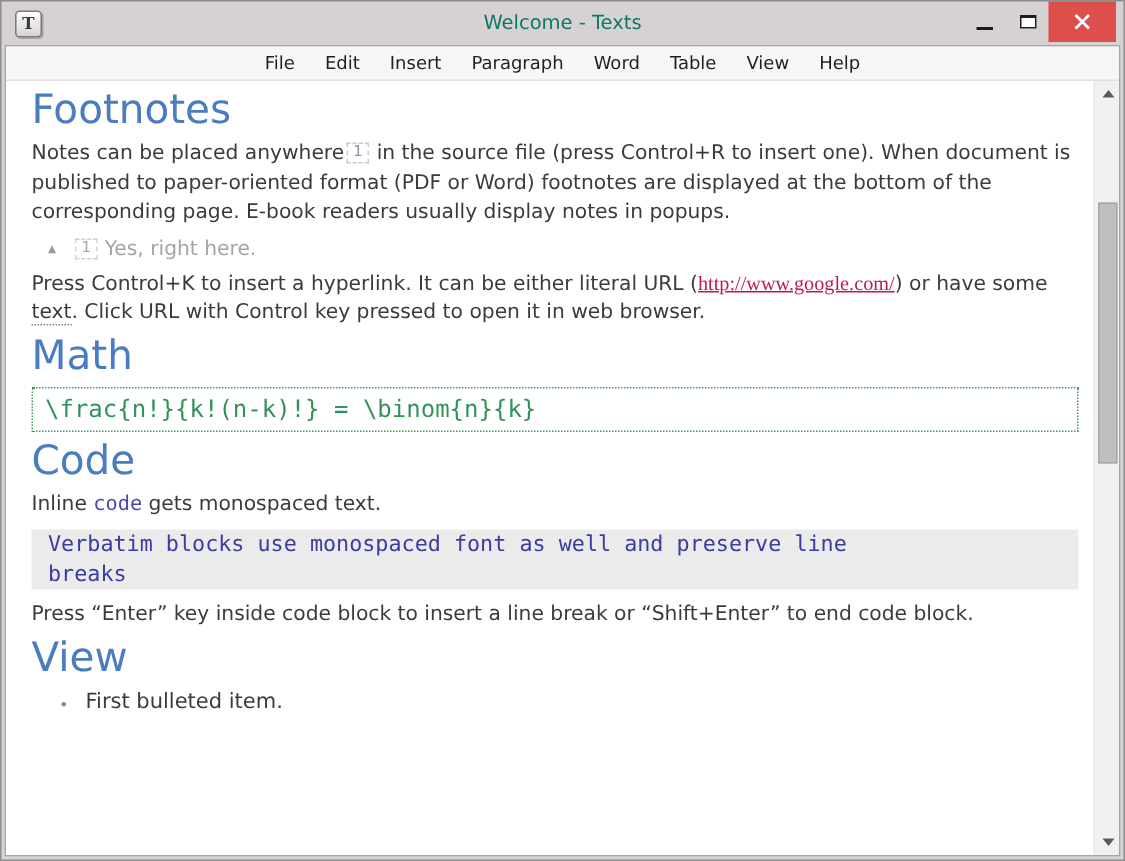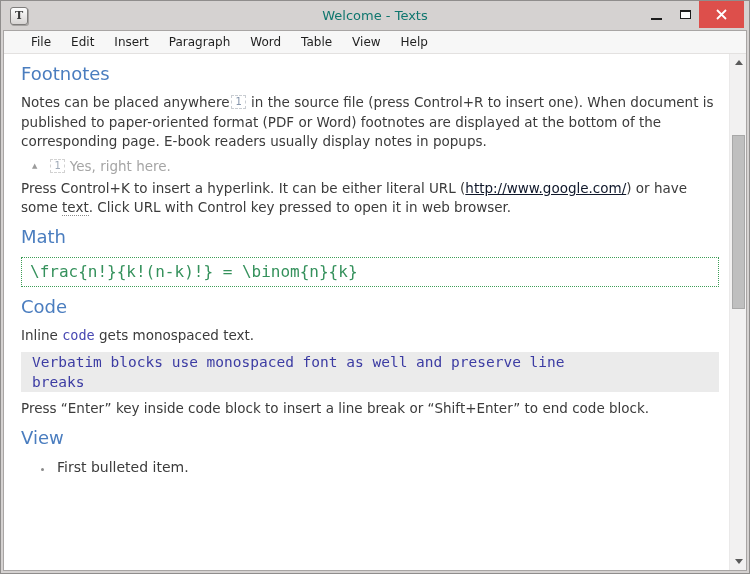--- a/index.html
+++ b/index.html
@@ -46,37 +46,37 @@
     flex: 1; margin: 0 2px 2px;
     border: 1px solid #a8a5a4;
     background: #ffffff;
     display: flex; flex-direction: column; overflow: hidden;
   }
 
   
   .menubar {
     height: 23px; flex: 0 0 23px;
     background: #f7f7f7; border-bottom: 1px solid #e3e1e0;
-    display: flex; align-items: center; padding-left: 17px;
+    display: flex; align-items: center; padding-left: 0; justify-content: center;
   }
   .menu-item {
     font-size: 12px; color: #1f1f1f;
     padding: 3px 10px; cursor: default;
   }
 
   
   .doc { flex: 1; display: flex; overflow: hidden; background: #fff; }
   .doc-content {
     flex: 1; overflow: hidden;
     padding: 6px 10px 0 17px;
   }
 
   h1 {
     color: #4a7dbf; font-weight: 400;
-    font-size: 18px; line-height: 28px;
+    font-size: 27px; line-height: 28px;
     margin: 0 0 4px;
   }
   .doc-content > h1:first-child { margin-top: 0; }
   p { color: #3b3b3b; font-size: 13.5px; line-height: 19.5px; margin: 5px 0; }
 
   .mono { font-family: "DejaVu Sans Mono", "Liberation Mono", monospace; }
 
   .fnref {
     display: inline-block;
     border: 1px dashed #c9cdd2;
@@ -90,21 +90,21 @@
     display: flex; align-items: center;
     color: #a5a5a5; font-size: 13.5px;
     margin: 6px 0 5px;
   }
   .fn-collapse { font-size: 7px; color: #9b9b9b; margin: 0 13px 0 11px; }
   .fn-marker {
     border: 1px dashed #d2d2d2; color: #9faab8;
     font-size: 10px; line-height: 12px; padding: 0 3px; margin-right: 5px;
   }
 
-  a.url { color: #0f172a; text-decoration: underline; cursor: pointer; }
+  a.url { color: #be185d; text-decoration: underline; cursor: pointer; font-family: Liberation Serif, serif; }
   a.textlink {
     color: #3b3b3b; text-decoration: none; cursor: pointer;
     border-bottom: 1px dotted #8a8a8a;
   }
 
   .inline-math { color: #2f7c5f; font-size: 13.5px; }
   .math-block {
     border: 1px dotted #3f9e58;
     color: #35915c; font-size: 16px; line-height: 18px;
     padding: 5px 8px; margin: 6px 0;

